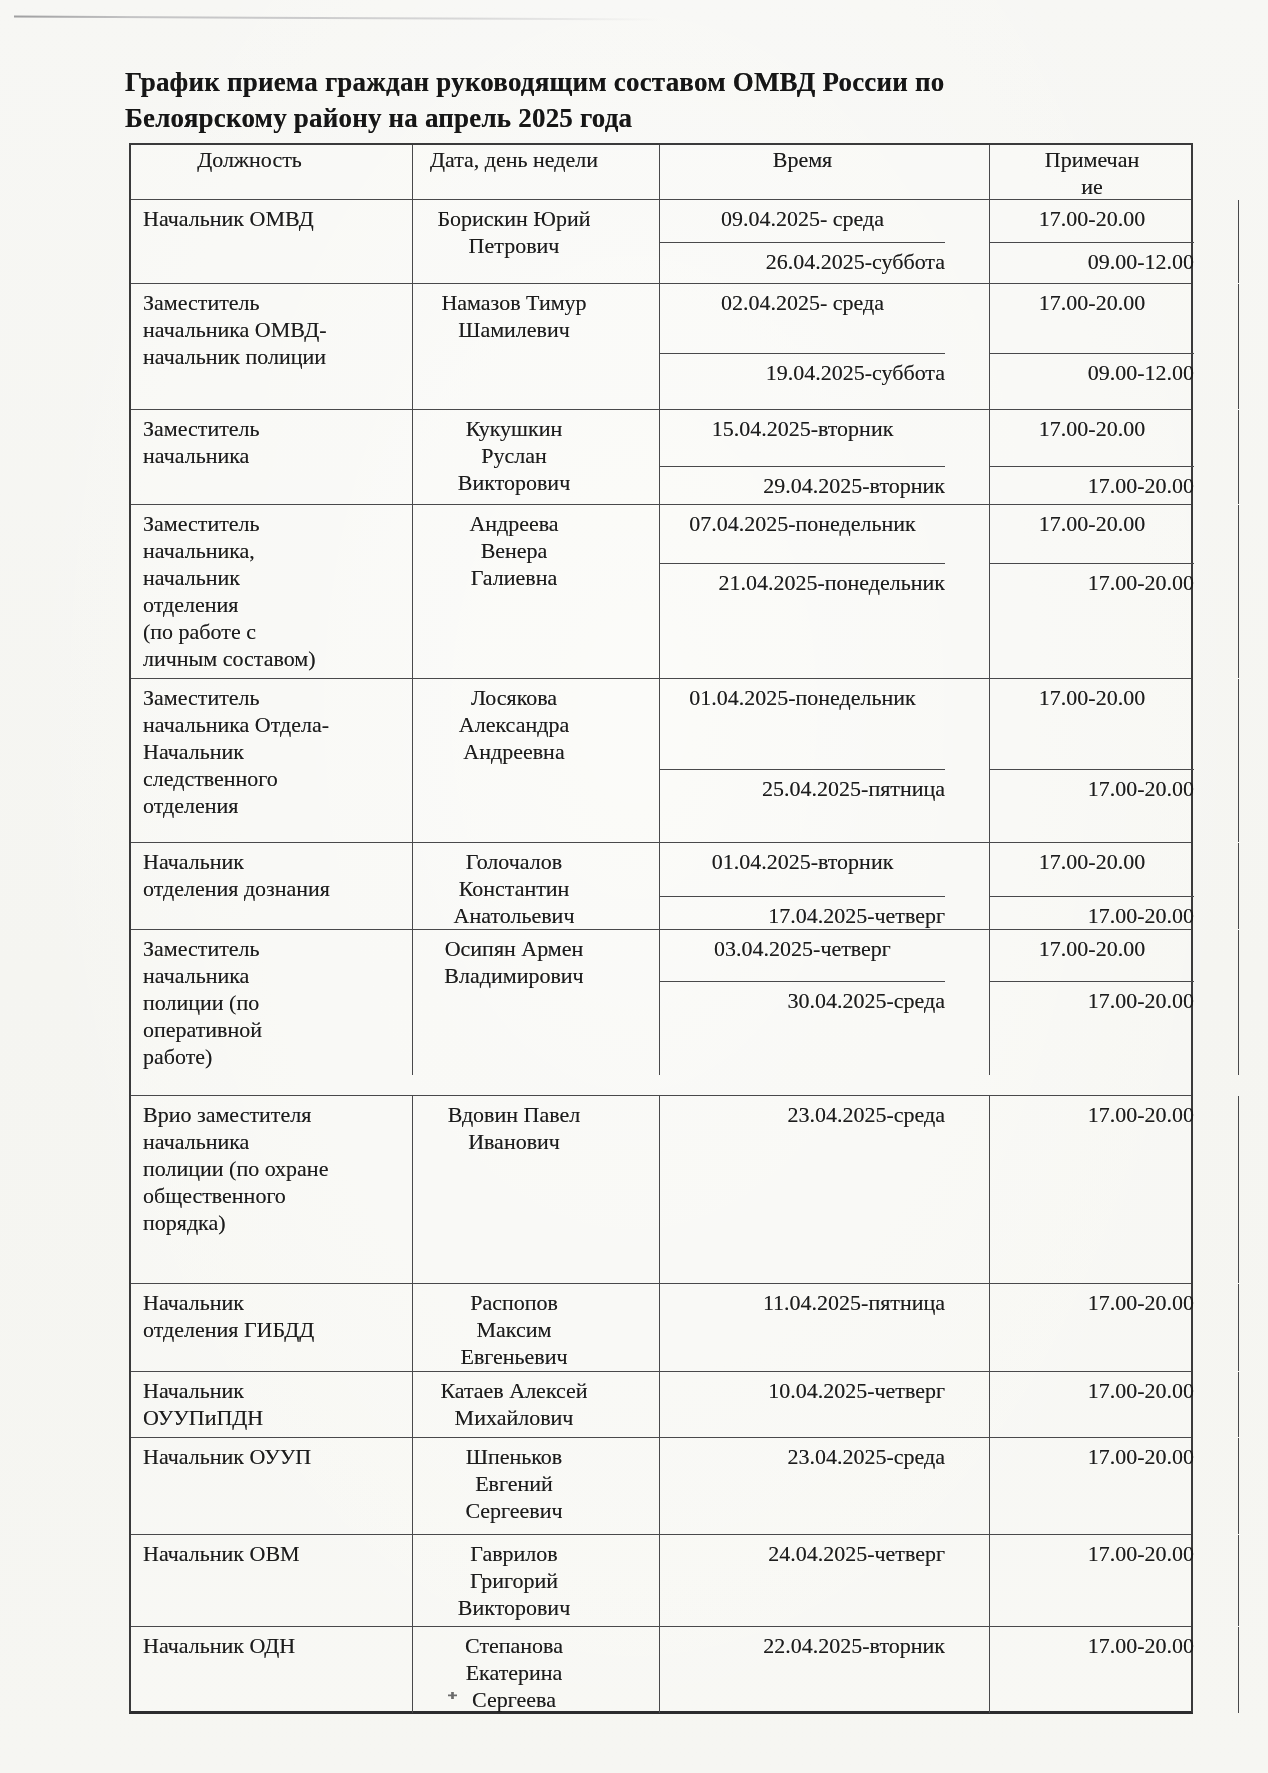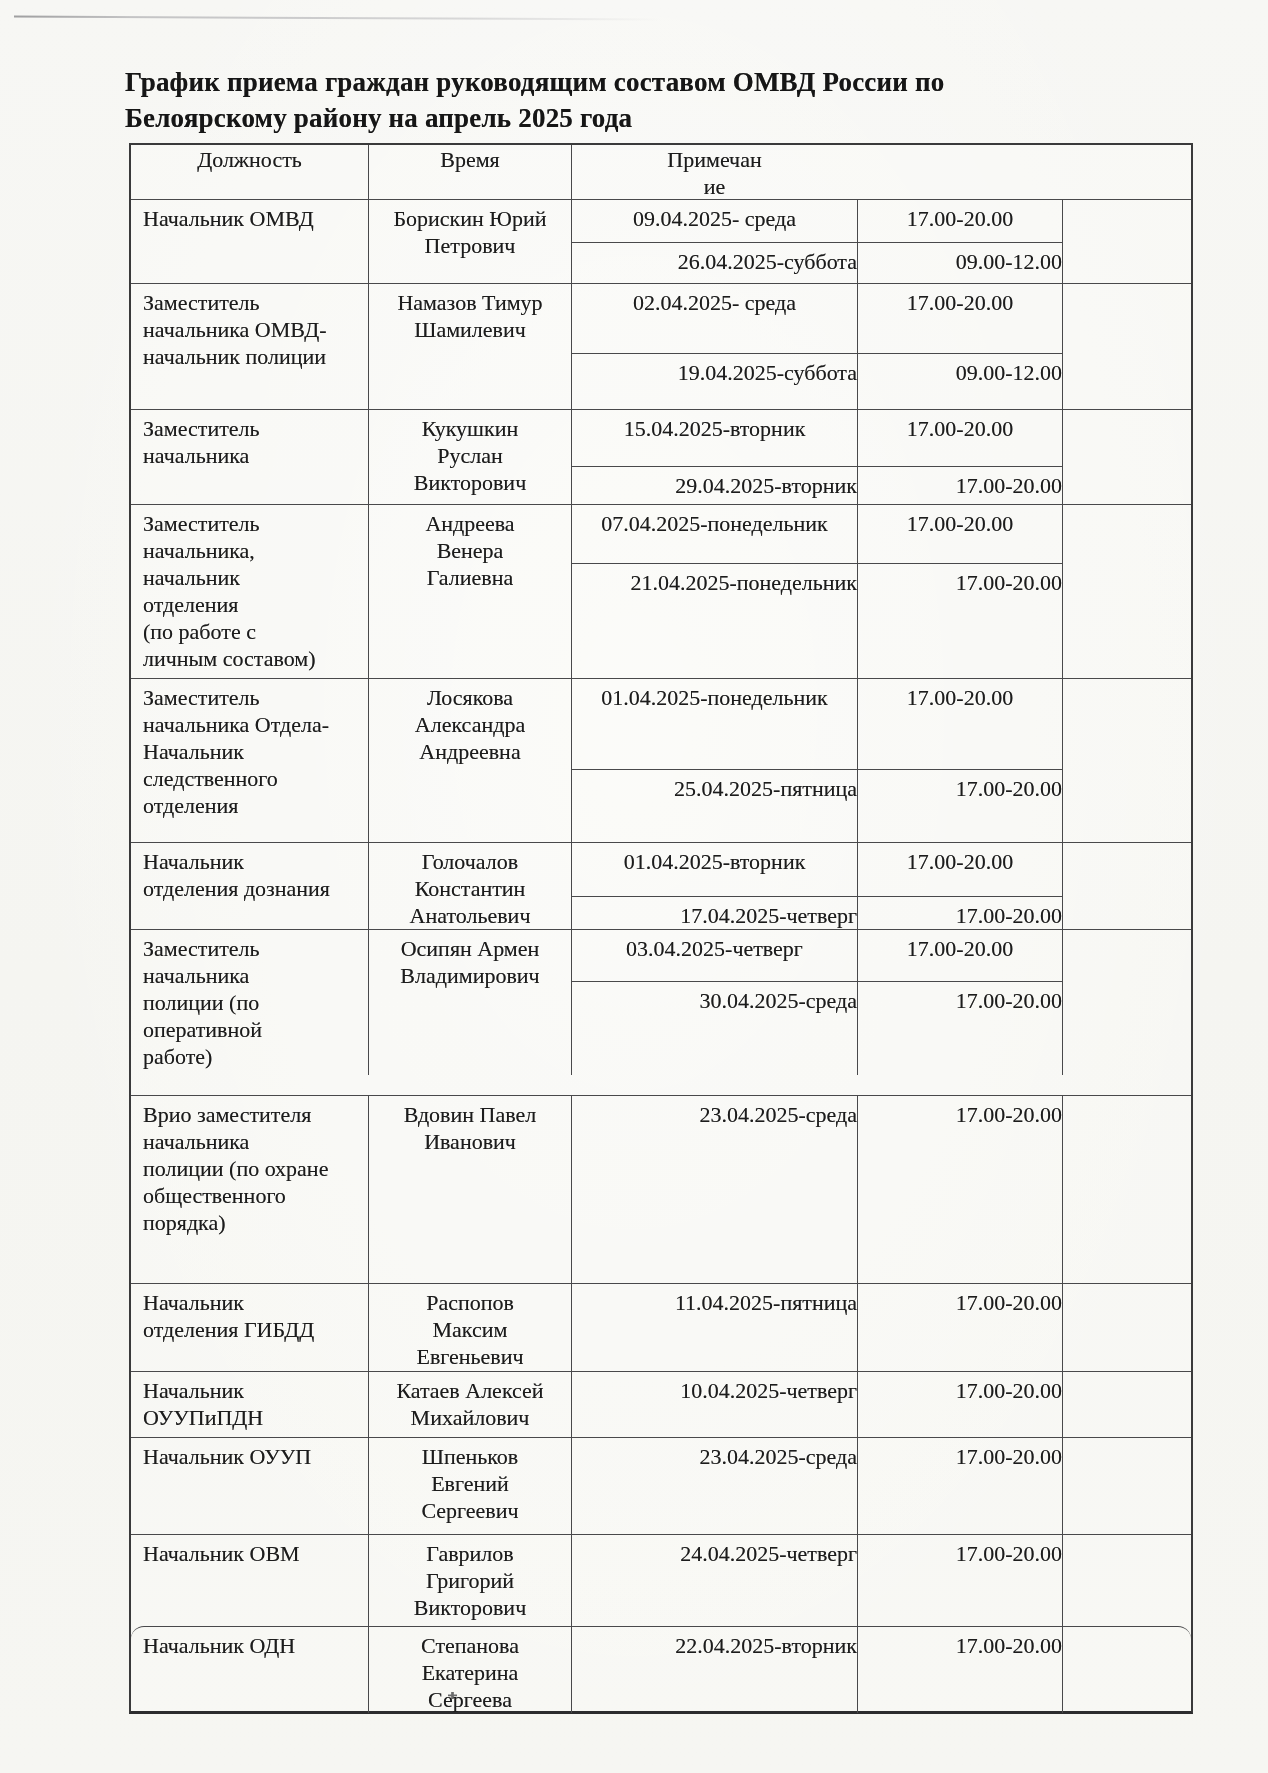--- a/index.html
+++ b/index.html
@@ -61,20 +61,21 @@
     font-size: 22px;
     line-height: 27px;
     text-shadow: 0 0 0.5px rgba(25,25,25,0.5);
     background: rgba(252,252,250,0.35);
   }
 
   .hrow, .row {
     display: grid;
     grid-template-columns: 237px 203px 286px 205px 1fr;
     flex: none;
+    gap: 44px;
   }
   .hrow { height: 54px; }
   .row  { border-top: 1.7px solid #49494b; }
   .row:last-child { flex: 1; }
 
   .cell { overflow: hidden; }
   .cell + .cell { border-left: 1.7px solid #49494b; }
 
   .hcell {
     text-align: center;
@@ -98,20 +99,21 @@
   <div class="artifact-line"></div>
 
   <div class="title">
     <div>График приема граждан руководящим составом ОМВД России по</div>
     <div>Белоярскому району на апрель 2025 года</div>
   </div>
 
   <div class="schedule-table">
     <div class="hrow">
       <div class="cell hcell">Должность</div>
+      <div class="cell hcell">Дата, день недели</div>
       <div class="cell hcell">Время</div>
       <div class="cell hcell">Примечан
 ие</div>
     </div>
 
     <div style="display:contents" id="rows-host"><div class="row" style="height: 84px;">
           <div class="cell c-pos">Начальник ОМВД</div>
           <div class="cell c-name">Борискин Юрий
 Петрович</div>
           <div class="cell c-date">
@@ -279,21 +281,21 @@
           <div class="cell c-name">Гаврилов
 Григорий
 Викторович</div>
           <div class="cell c-date">
             <div class="slot">24.04.2025-четверг</div>
           </div>
           <div class="cell c-time">
             <div class="slot">17.00-20.00</div>
           </div>
           <div class="cell c-note"></div>
-        </div><div class="row" style="height: 103px; border-radius: 13px;">
+        </div><div class="row" style="height: 103px;">
           <div class="cell c-pos">Начальник ОДН</div>
           <div class="cell c-name">Степанова
 Екатерина
 Сергеева</div>
           <div class="cell c-date">
             <div class="slot">22.04.2025-вторник</div>
           </div>
           <div class="cell c-time">
             <div class="slot">17.00-20.00</div>
           </div>

